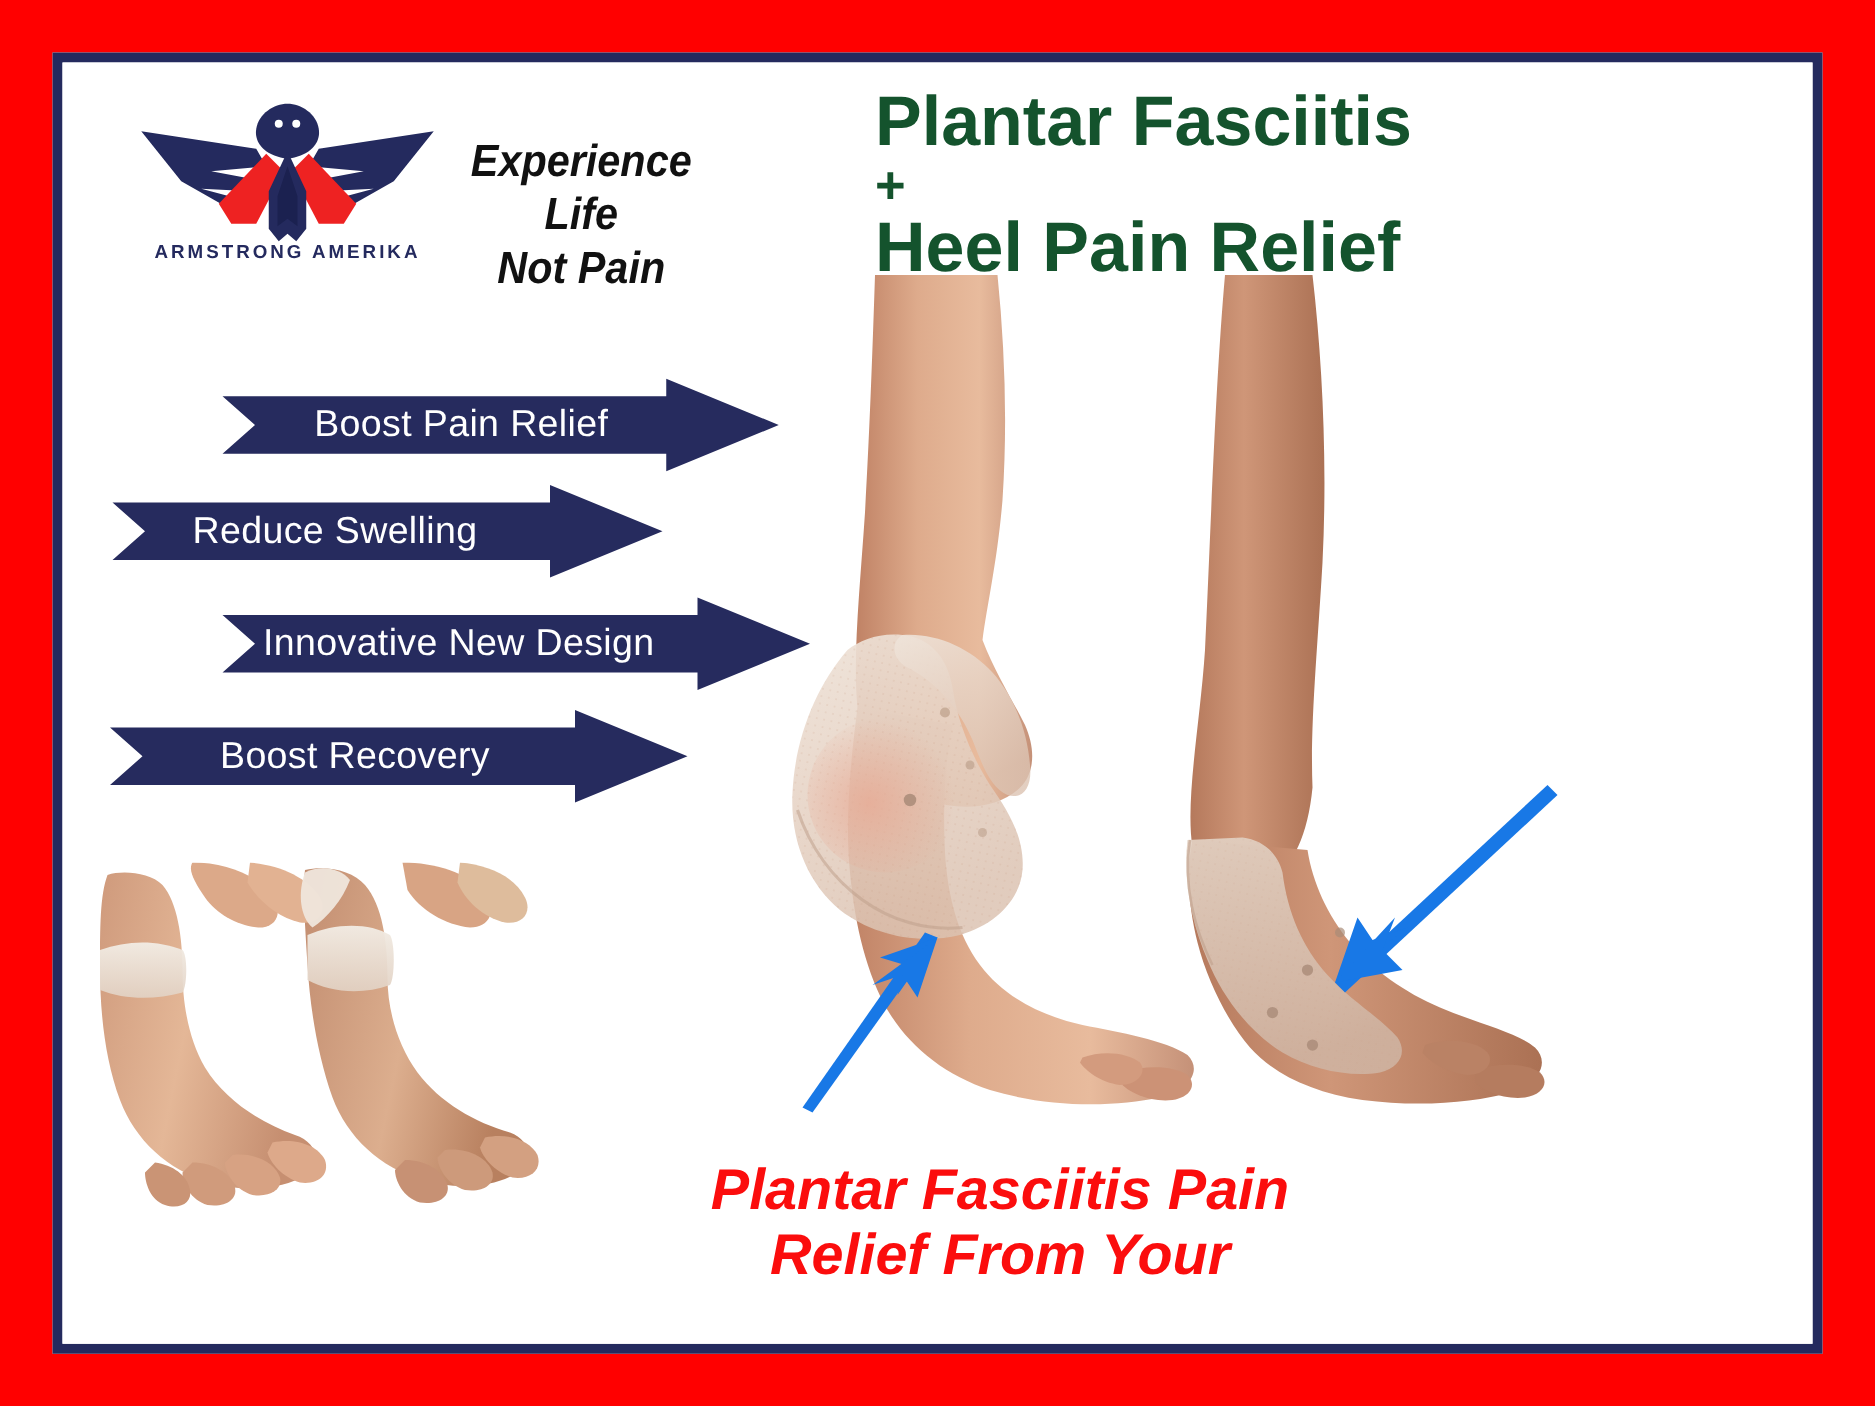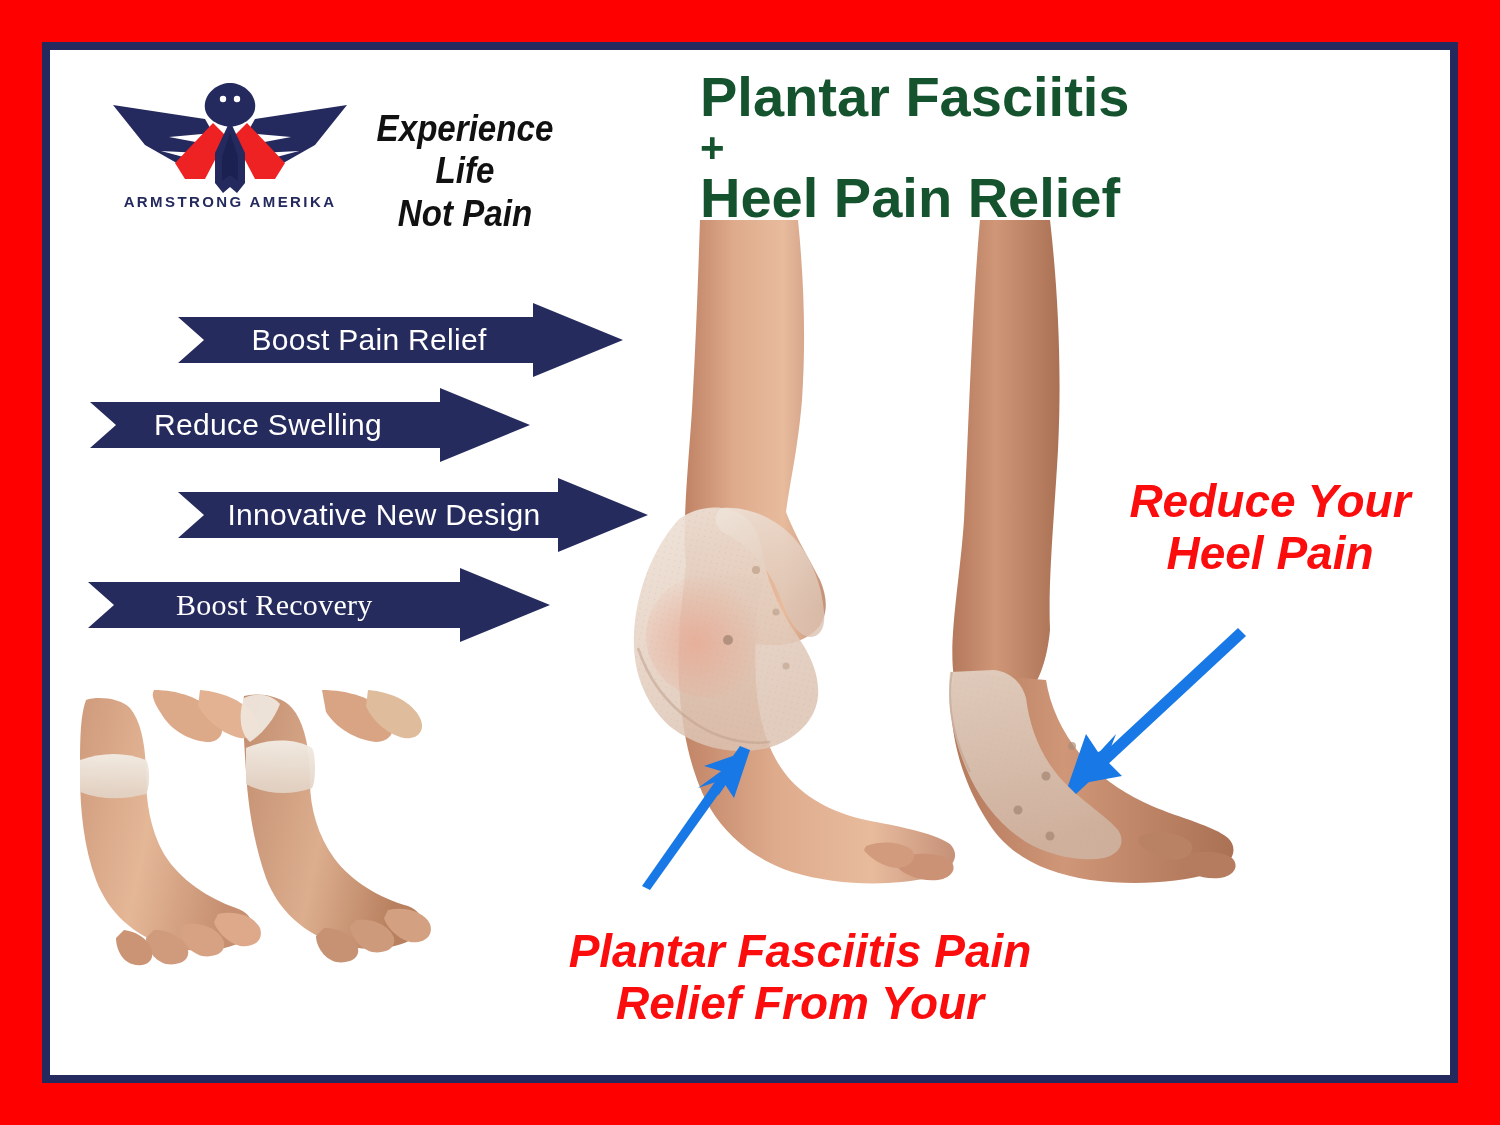--- a/index.html
+++ b/index.html
@@ -139,28 +139,28 @@
       <svg width="440" height="74" viewBox="0 0 440 74" preserveAspectRatio="none">
         <path d="M0 14 L26 37 L0 60 L350 60 L350 74 L440 37 L350 0 L350 14 Z" fill="#262b5e"></path>
       </svg>
       <div class="banner-label" style="left:40px;width:300px;justify-content:flex-start;padding-left:24px;box-sizing:border-box;">Reduce Swelling</div>
     </div>
 
     <div class="banner" id="banner2">
       <svg width="470" height="74" viewBox="0 0 470 74" preserveAspectRatio="none">
         <path d="M0 14 L26 37 L0 60 L380 60 L380 74 L470 37 L380 0 L380 14 Z" fill="#262b5e"></path>
       </svg>
-      <div class="banner-label" style="left:30px;width:352px;text-align:center;">Innovative New Design</div>
+      <div class="banner-label" style="left:13px;width:352px;text-align:center;">Innovative New Design</div>
     </div>
 
     <div class="banner" id="banner3">
       <svg width="462" height="74" viewBox="0 0 462 74" preserveAspectRatio="none">
         <path d="M0 14 L26 37 L0 60 L372 60 L372 74 L462 37 L372 0 L372 14 Z" fill="#262b5e"></path>
       </svg>
-      <div class="banner-label" style="left:40px;width:320px;justify-content:flex-start;padding-left:48px;box-sizing:border-box;font-family:Liberation Serif, serif;">Boost Recovery</div>
+      <div class="banner-label" style="left:40px;width:320px;justify-content:flex-start;padding-left:48px;box-sizing:border-box;">Boost Recovery</div>
     </div>
 
     <div class="photo-main">
       <svg width="690" height="700" viewBox="0 0 690 700">
         <defs>
           <linearGradient id="skinA" x1="0" y1="0" x2="1" y2="0">
             <stop offset="0%" stop-color="#c08265"></stop>
             <stop offset="35%" stop-color="#deab8c"></stop>
             <stop offset="70%" stop-color="#e8bb9d"></stop>
             <stop offset="100%" stop-color="#c59178"></stop>
@@ -311,24 +311,20 @@
         <path d="M700 700 L684 748 L672 730 L648 738 Z" fill="#1878e6"></path>
       </g>
 
       <g>
         <path d="M1188 578 L1018 736 L1026 744 L1196 586 Z" fill="#1878e6"></path>
         <path d="M1018 736 L1036 684 L1048 702 L1076 692 Z" fill="#1878e6"></path>
         <path d="M1018 736 L1072 726 L1056 710 L1066 684 Z" fill="#1878e6"></path>
       </g>
     </svg>
 
-    <div class="callout" id="callout-right">
-      <div>Reduce Your</div>
-      <div>Heel Pain</div>
-    </div>
 
     <div class="callout" id="callout-bottom">
       <div>Plantar Fasciitis Pain</div>
       <div>Relief From Your</div>
     </div>
 
   </div>
 </div>
 
 </body></html>

